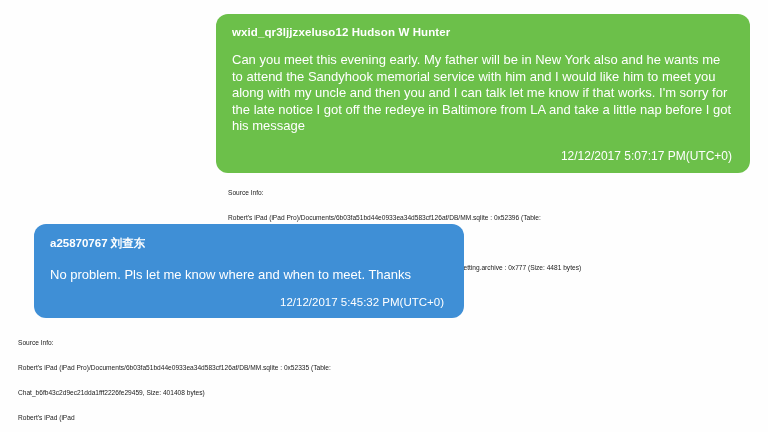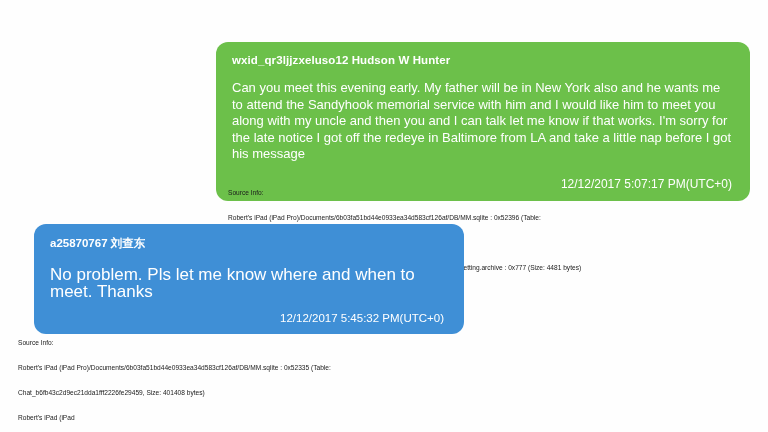--- a/index.html
+++ b/index.html
@@ -18,21 +18,21 @@
     position: relative;
     width: 768px;
     height: 432px;
     background: #fefefe;
   }
 
   
   .bubble-green {
     position: absolute;
     left: 216px;
-    top: 42px;
+    top: 14px;
     width: 534px;
     background: #6cc04a;
     border-radius: 12px;
     padding: 12px 16px 10px 16px;
     box-sizing: border-box;
     color: #ffffff;
   }
   .bubble-green .sender {
     font-size: 11.5px;
     font-weight: bold;
@@ -65,21 +65,21 @@
     box-sizing: border-box;
     color: #ffffff;
   }
   .bubble-blue .sender {
     font-size: 11.5px;
     font-weight: bold;
     color: #ffffff;
     margin-bottom: 16px;
   }
   .bubble-blue .body {
-    font-size: 17px;
+    font-size: 13px;
     line-height: 16.5px;
     color: #ffffff;
     margin-bottom: 12px;
   }
   .bubble-blue .timestamp {
     font-size: 11.5px;
     color: #ffffff;
     text-align: right;
     padding-right: 4px;
   }

